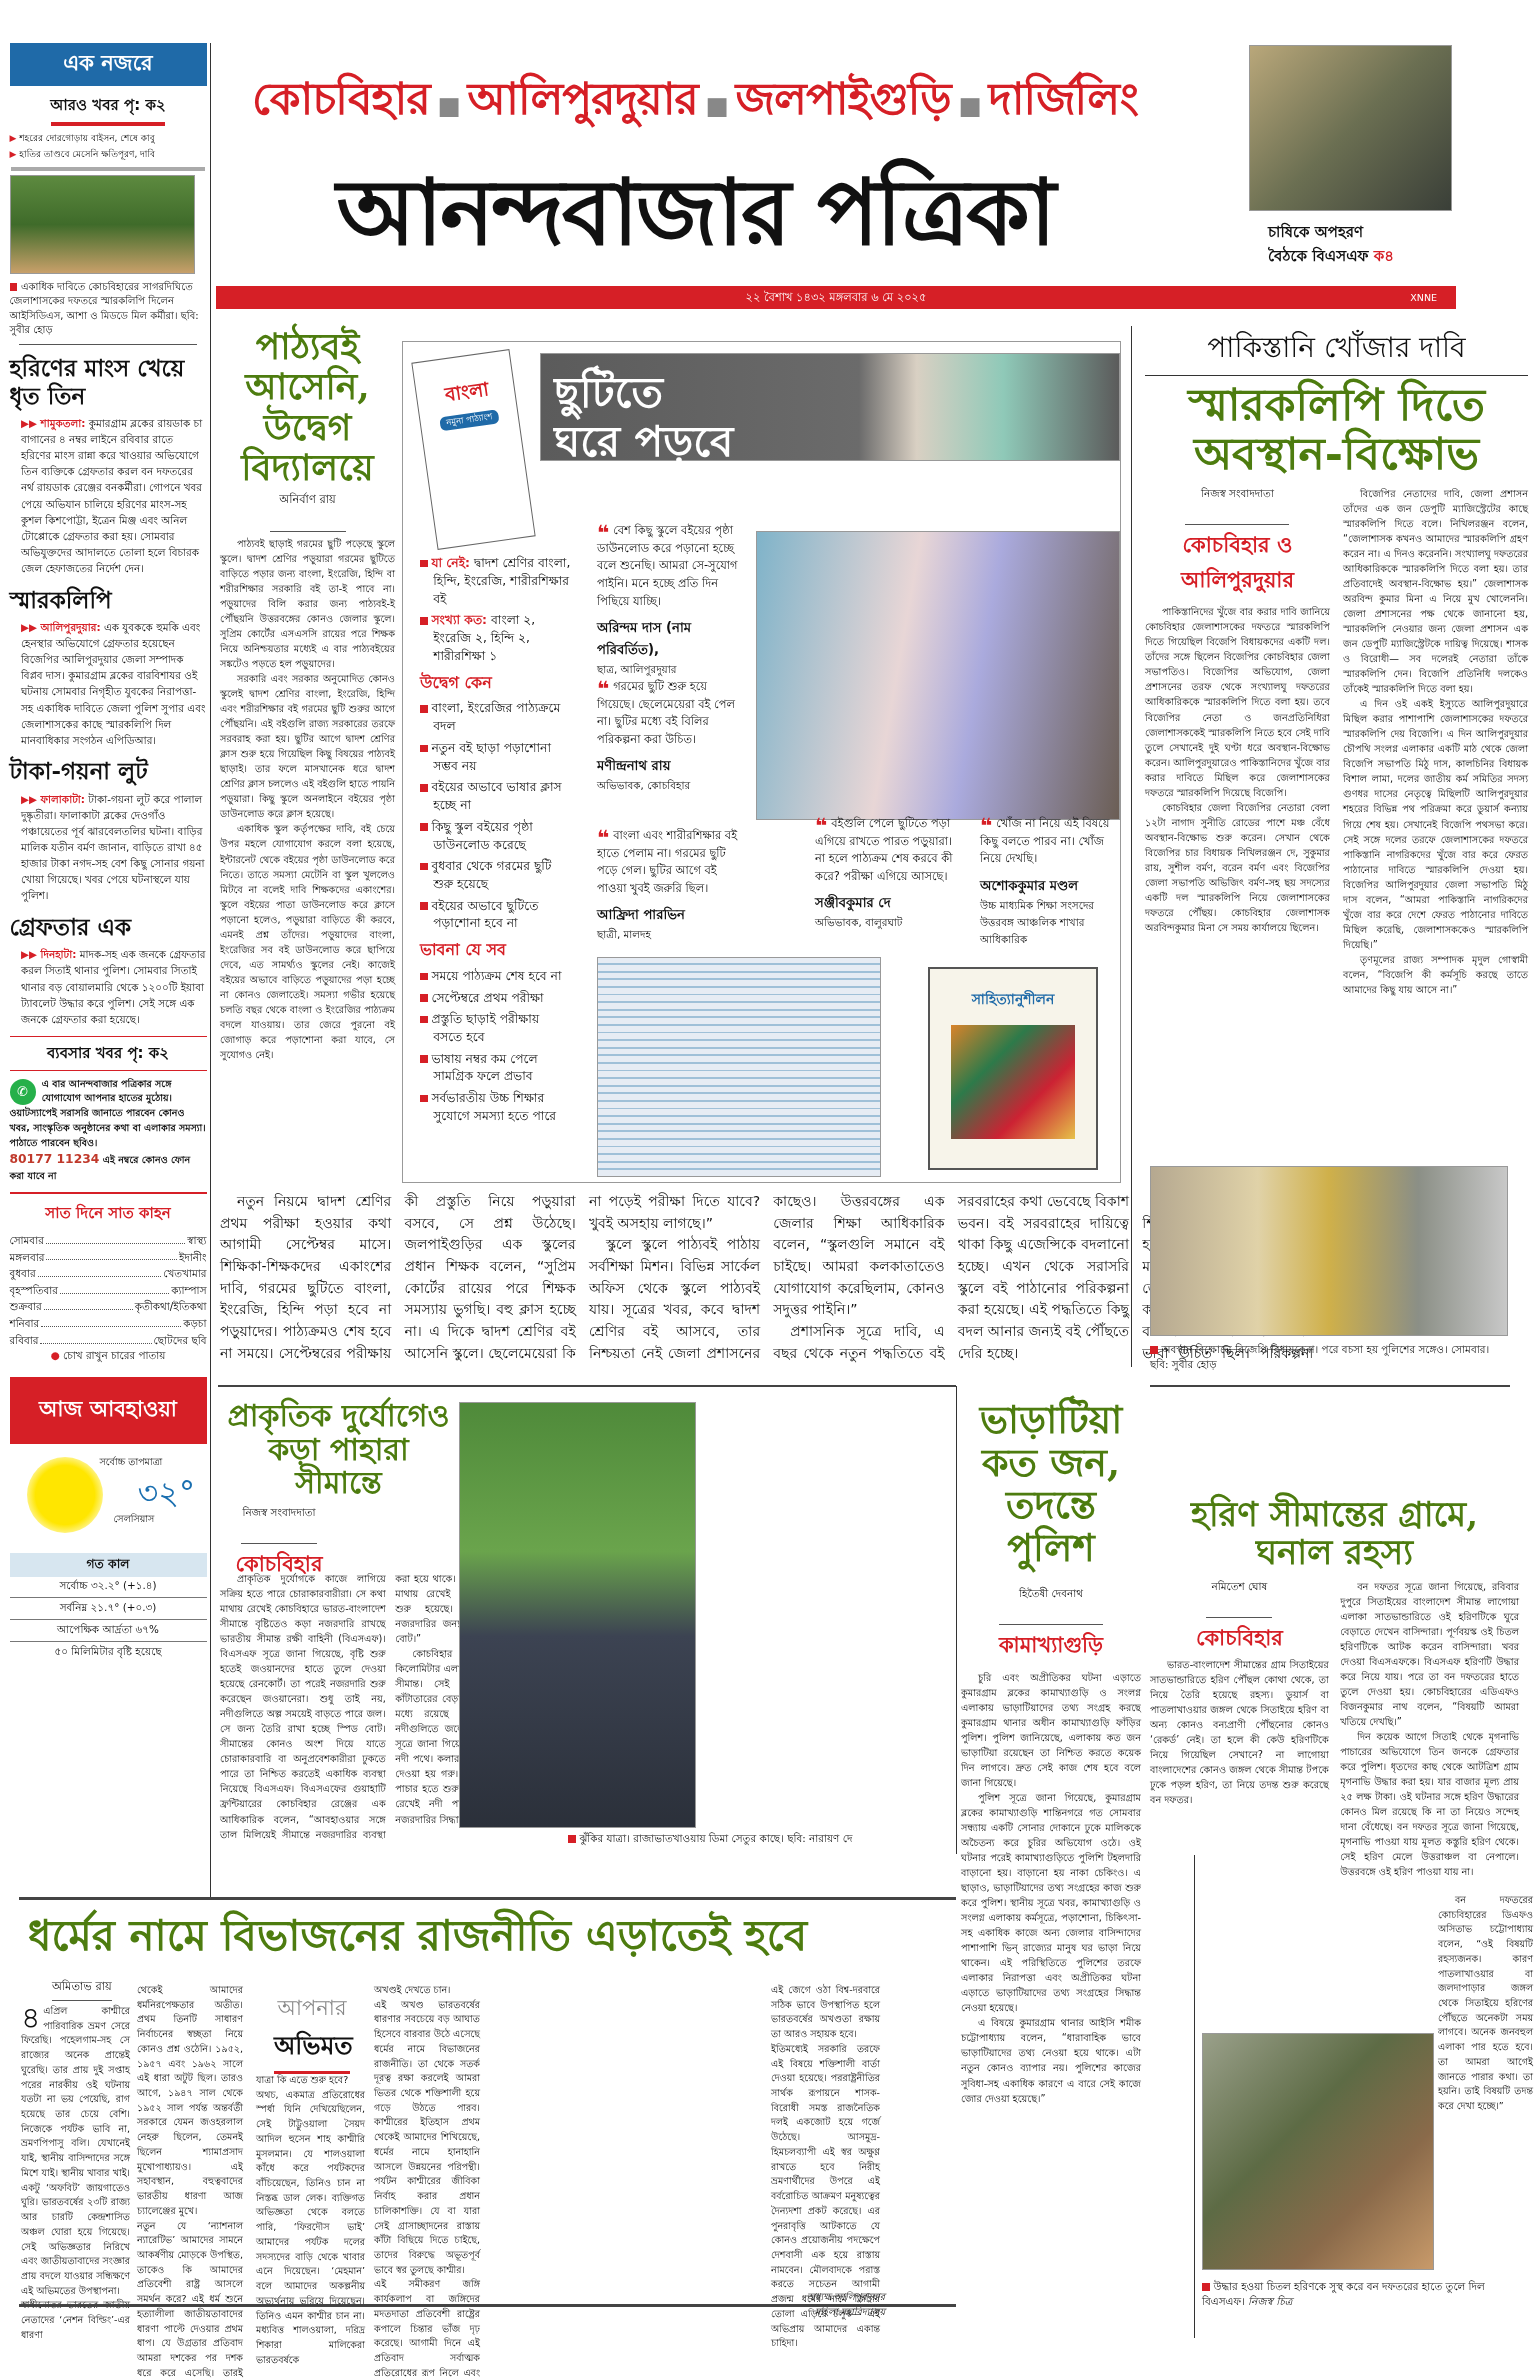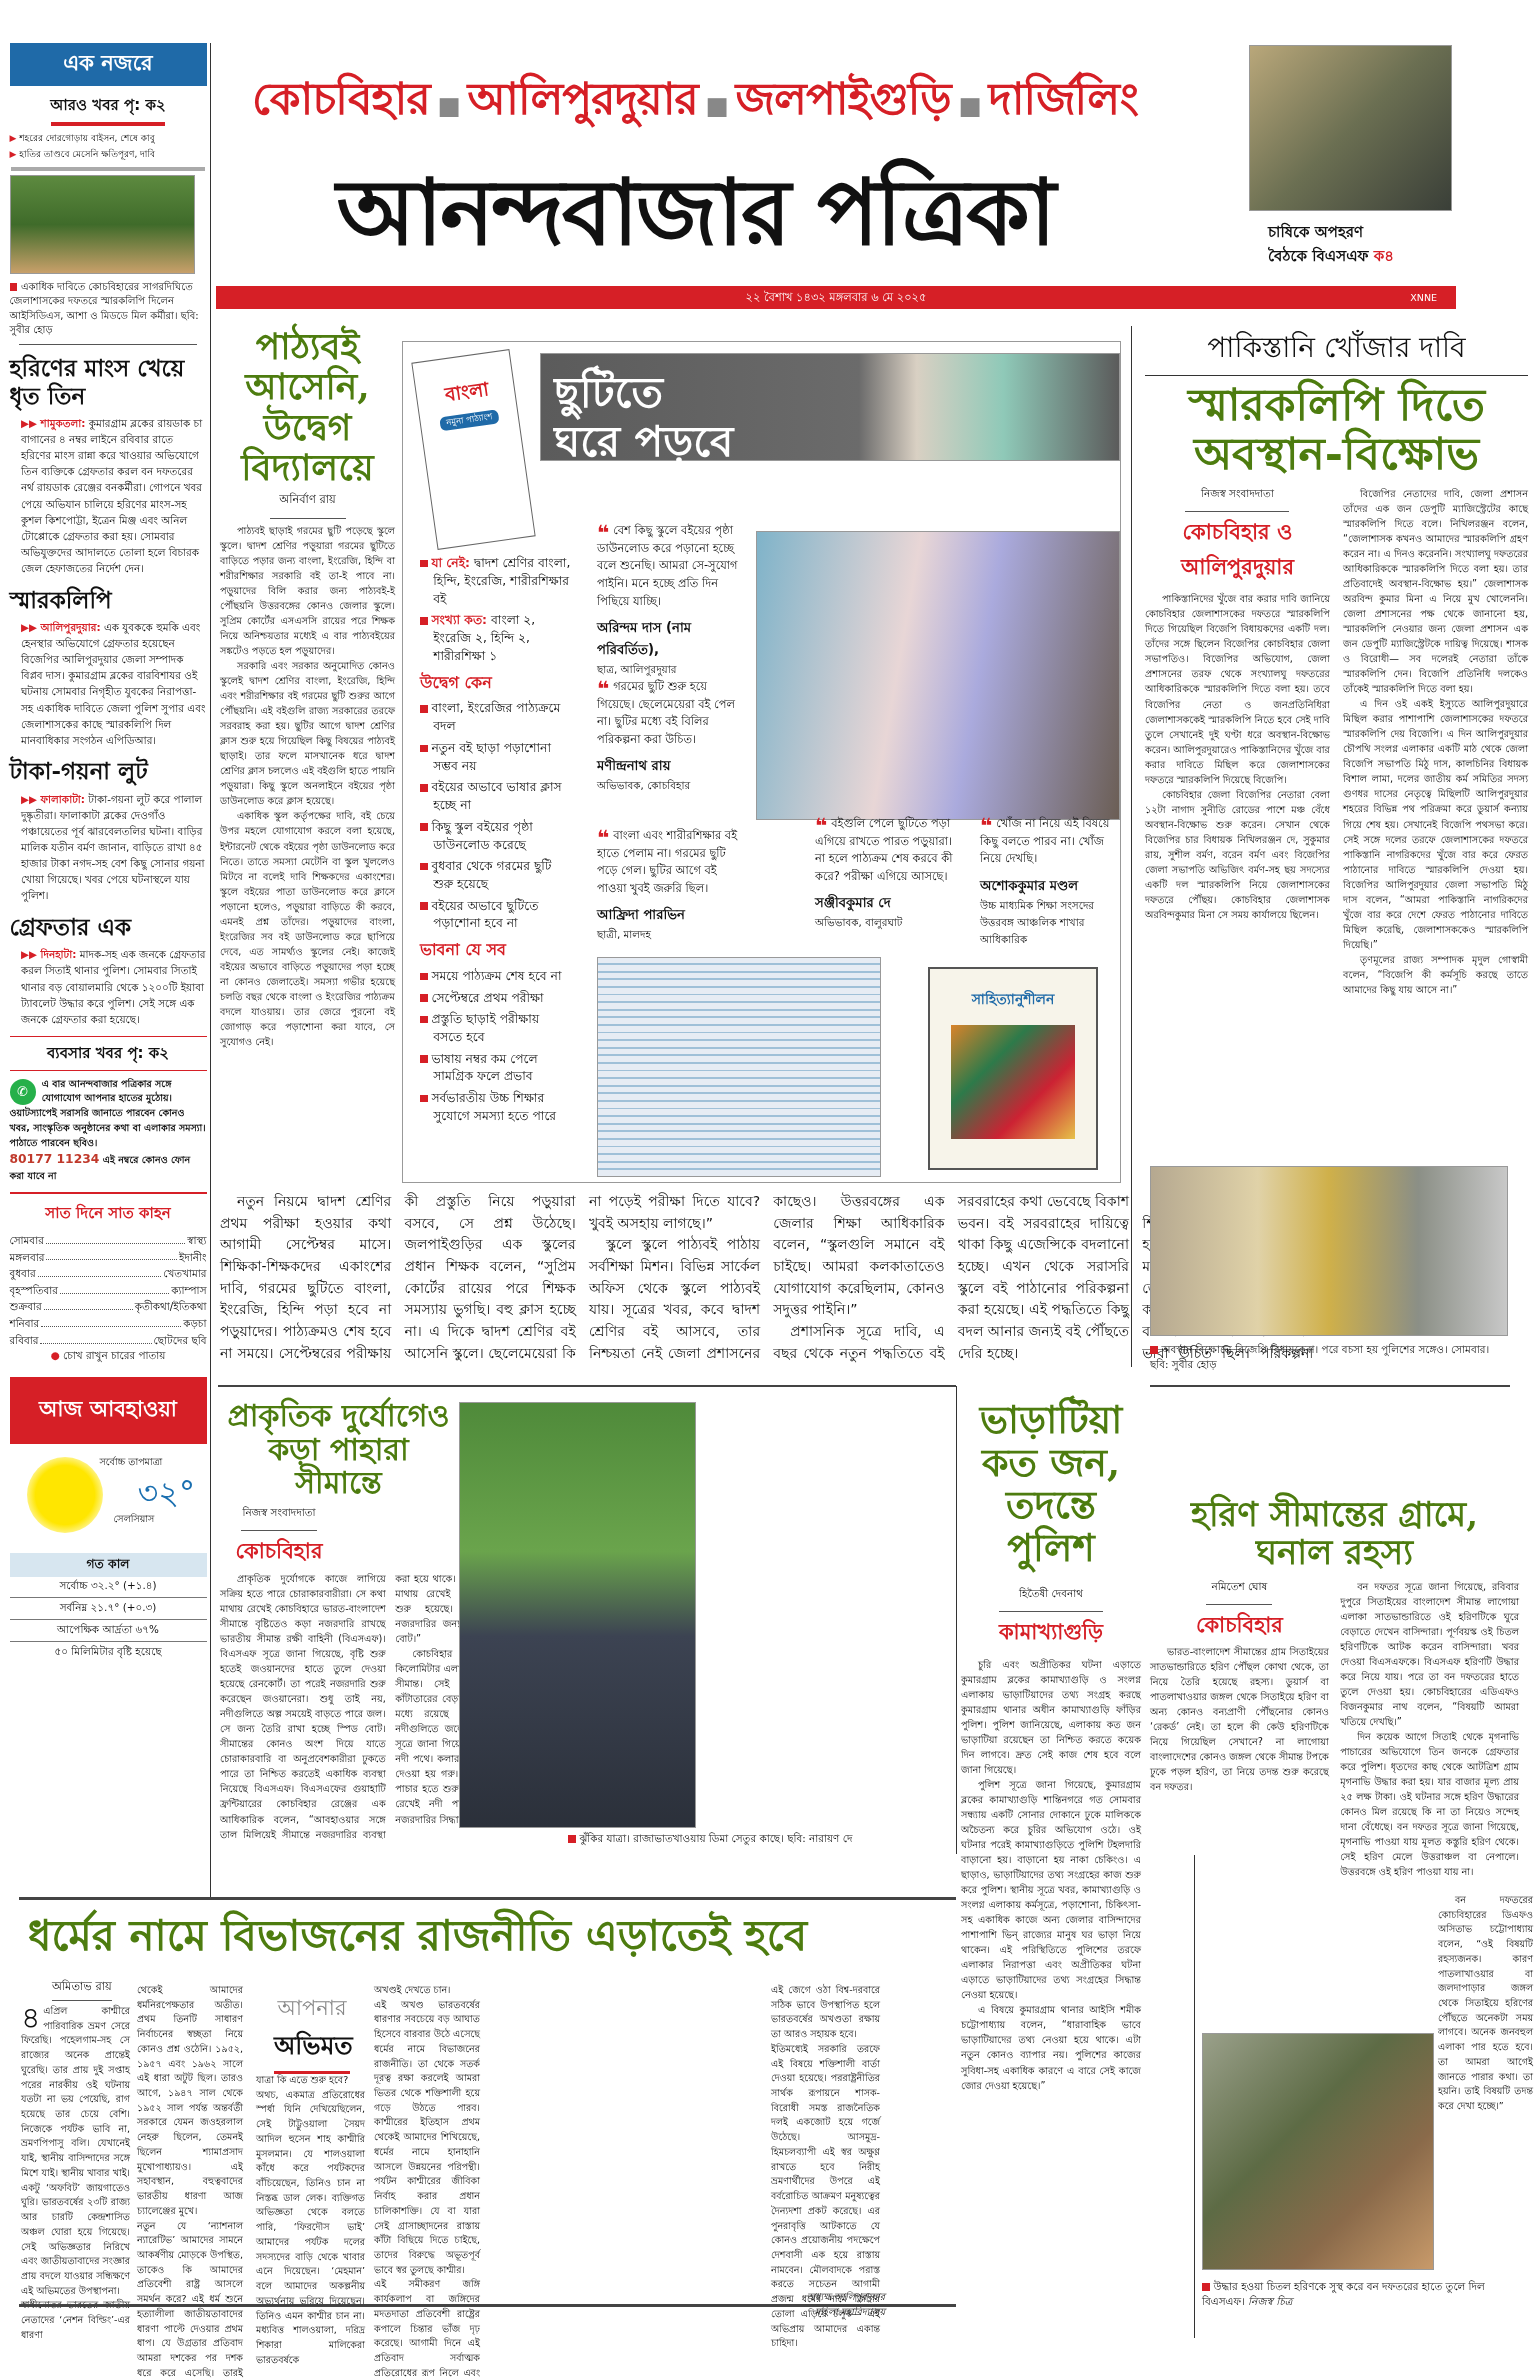--- a/index.html
+++ b/index.html
@@ -2,21 +2,21 @@
 <html style="font-size:15px"><head>
 <meta charset="utf-8">
 <style>
 *{box-sizing:border-box;margin:0;padding:0}
 body{width:1538px;height:2378px;background:#fff;font-family:"DejaVu Sans",sans-serif;color:#111;position:relative;overflow:hidden}
 .abs{position:absolute}
 .red{color:#d61f26}
 .hl{font-family:"DejaVu Serif",serif;font-weight:bold;color:#4d7c0f;line-height:1.12}
 .body{font-size:10px;line-height:1.55;text-align:justify}
 .body p{text-indent:17px}
-.byline{font-size:11.4px;text-align:center;border-bottom:1.9px solid #555;padding-bottom:8px;margin:0 auto 3.8px}
+.byline{font-size:11.4px;text-align:center;border-bottom:1.9px solid #555;padding-bottom:21px;margin:0 auto 3.8px}
 .place{font-size:21px;font-weight:bold;color:#d61f26;text-align:center;font-family:"DejaVu Serif",serif}
 .cap{font-size:10.4px;line-height:1.45}
 .sq{display:inline-block;width:7.6px;height:7.6px;background:#d61f26;margin-right:3.8px;vertical-align:middle}
 .rule{background:#444;height:2.8px}
 .img{background:#7a8a6e;position:absolute;border:0.9px solid #999}
 .vline{position:absolute;width:0.9px;background:#333}
 .bullet{font-size:12.3px;line-height:1.45;margin-bottom:3.8px;padding-left:13.2px;text-indent:-13.2px}
 .quote-mark{display:inline-block;color:#d61f26;font-weight:bold;font-size:21px;line-height:9.5px;vertical-align:-5.7px;margin-right:3.8px}
 .qt{font-size:11.4px;line-height:1.55}
 .qn{font-size:13.2px;font-weight:bold;margin-top:7.6px}

